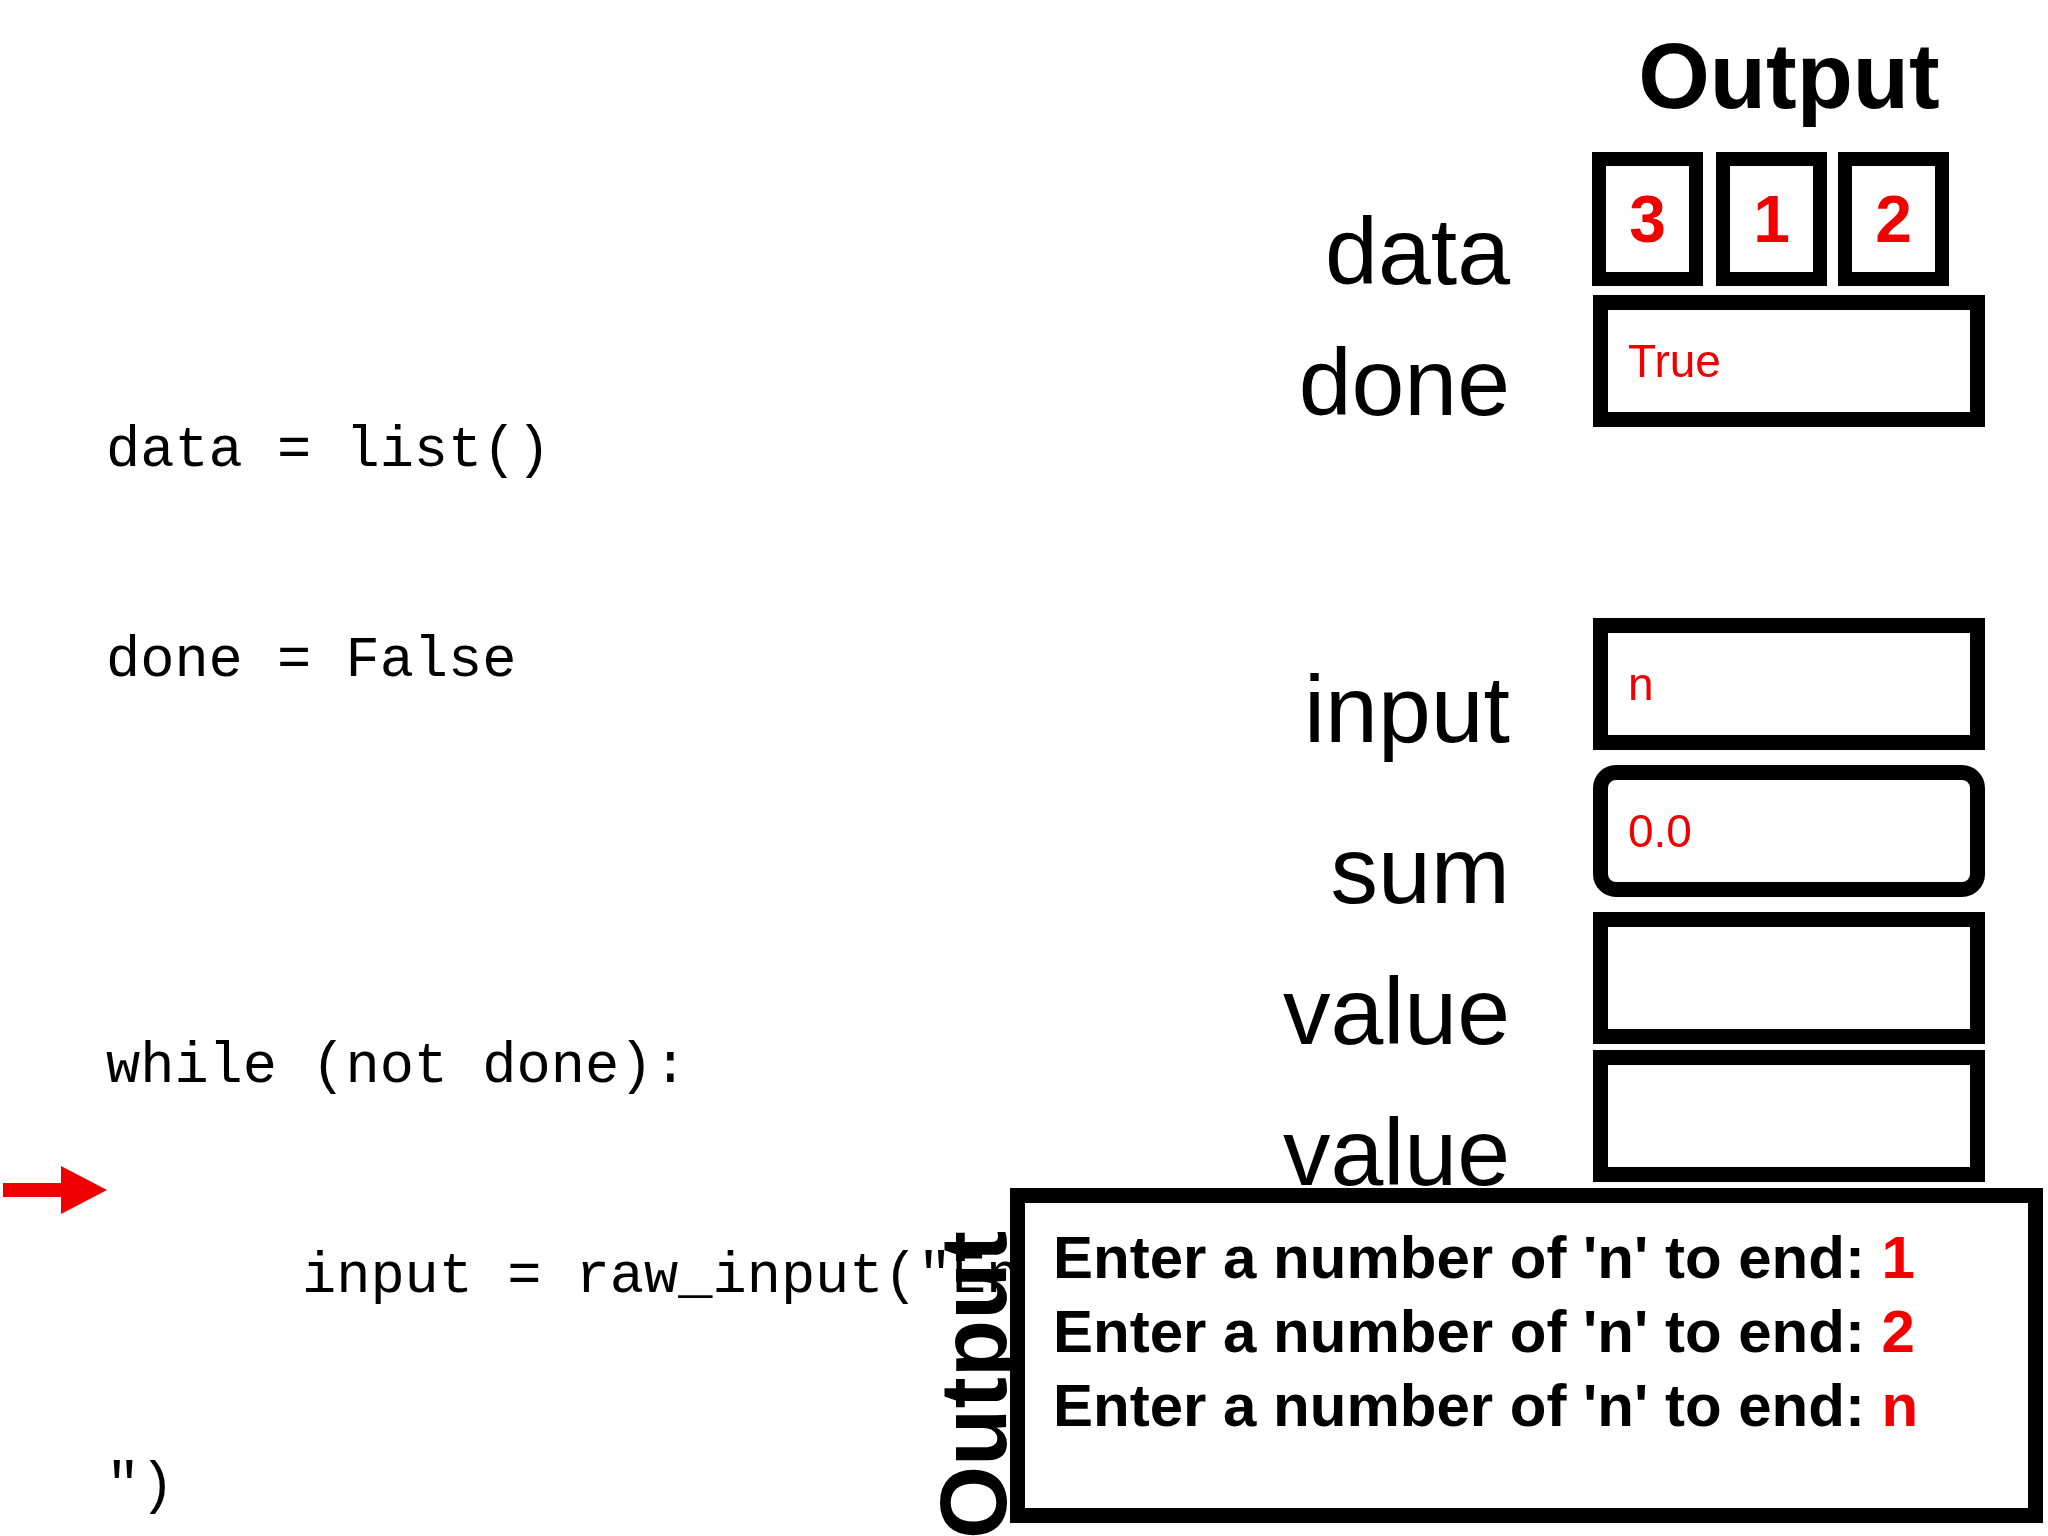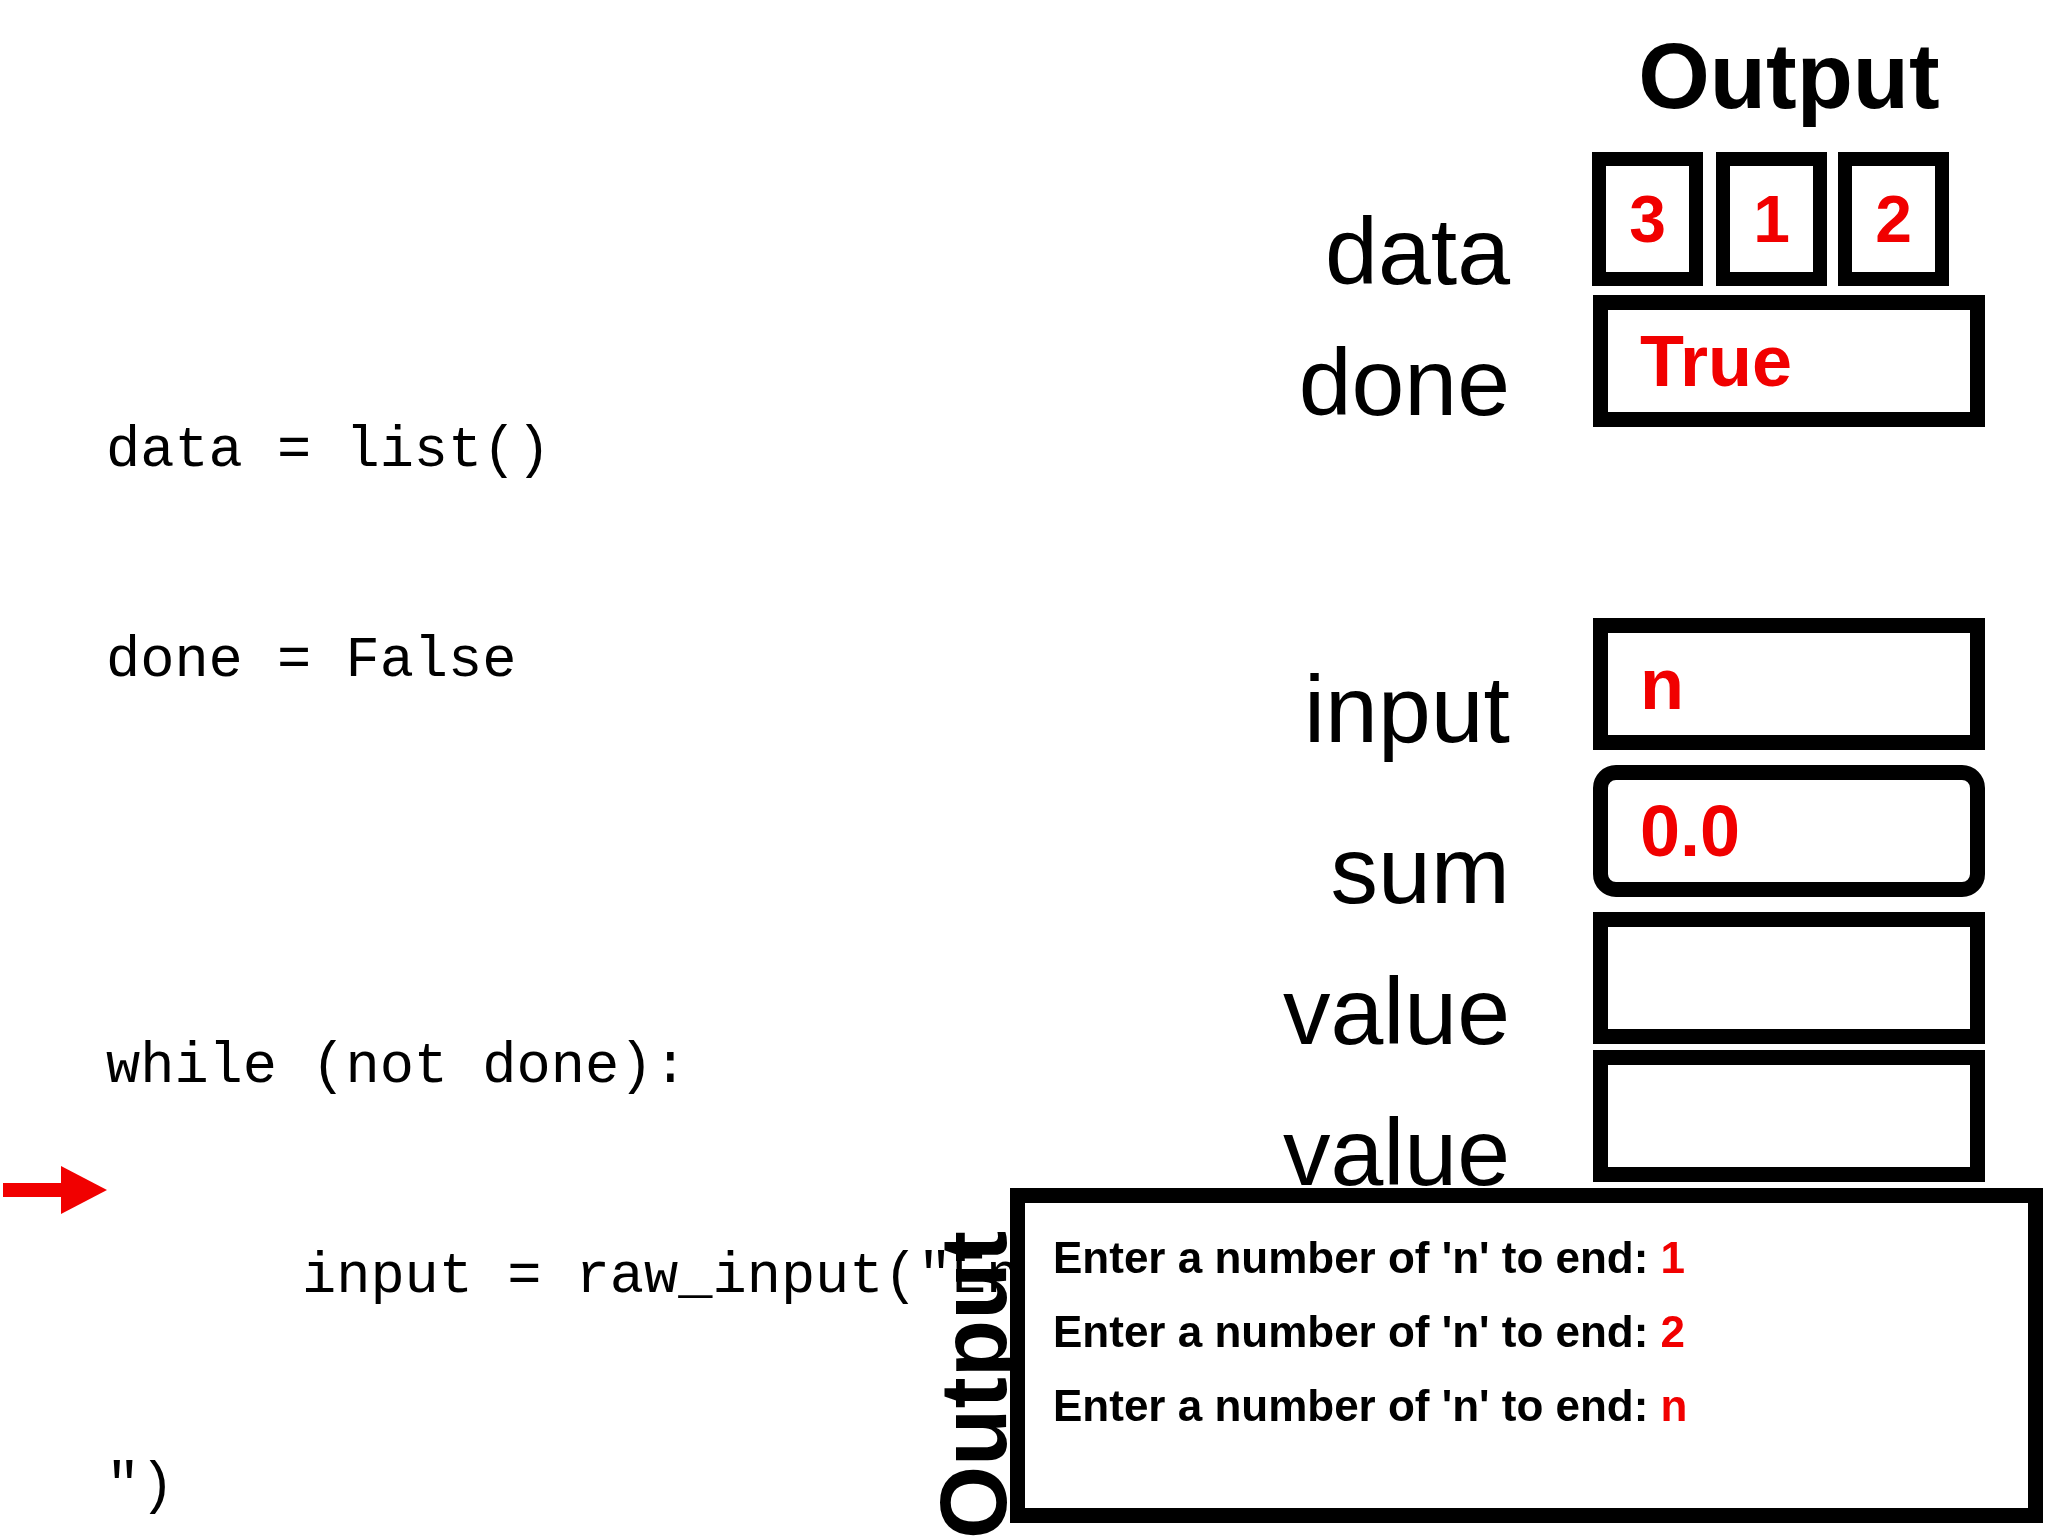--- a/index.html
+++ b/index.html
@@ -27,29 +27,29 @@
 
   .cellbox{position:absolute;top:152px;width:111px;height:134px;border:14px solid #000;
            background:#fff;box-sizing:border-box;display:flex;align-items:center;justify-content:center;}
   .c0{left:1592px;} .c1{left:1716px;} .c2{left:1838px;}
 
   .valbox{position:absolute;left:1593px;width:392px;height:132px;border:15px solid #000;
           background:#fff;box-sizing:border-box;display:flex;align-items:center;}
   .b-done{top:295px;} .b-input{top:618px;} .b-sum{top:765px;border-radius:23px;}
   .b-value{top:912px;} .b-mean{top:1050px;}
 
-  .redval{color:var(--accent_red,#f10000);font-weight:bold;font-size:72px;line-height:1;
-          padding-left:32px;}
+  .redval{color:var(--accent_red,#f10000);font-weight:normal;font-size:46px;line-height:1;
+          padding-left:20px;}
   .cellnum{color:var(--accent_red,#f10000);font-weight:bold;font-size:66px;line-height:1;padding-left:0;}
 
   
   .outbox{position:absolute;left:1010px;top:1188px;width:1033px;height:335px;
           border:15px solid #000;background:#fff;box-sizing:border-box;
           padding:18px 0 0 28px;}
-  .outline-row{font-weight:bold;font-size:44px;line-height:74px;white-space:pre;}
+  .outline-row{font-weight:bold;font-size:60px;line-height:74px;white-space:pre;}
   .outline-row .val{color:var(--accent_red,#f10000);}
   .out-label{position:absolute;left:974px;top:1385px;
              transform:translate(-50%,-50%) rotate(-90deg);
              font-weight:bold;font-size:94px;line-height:1;}
 </style>
 </head>
 <body>
 
 <div class="stage">
 

